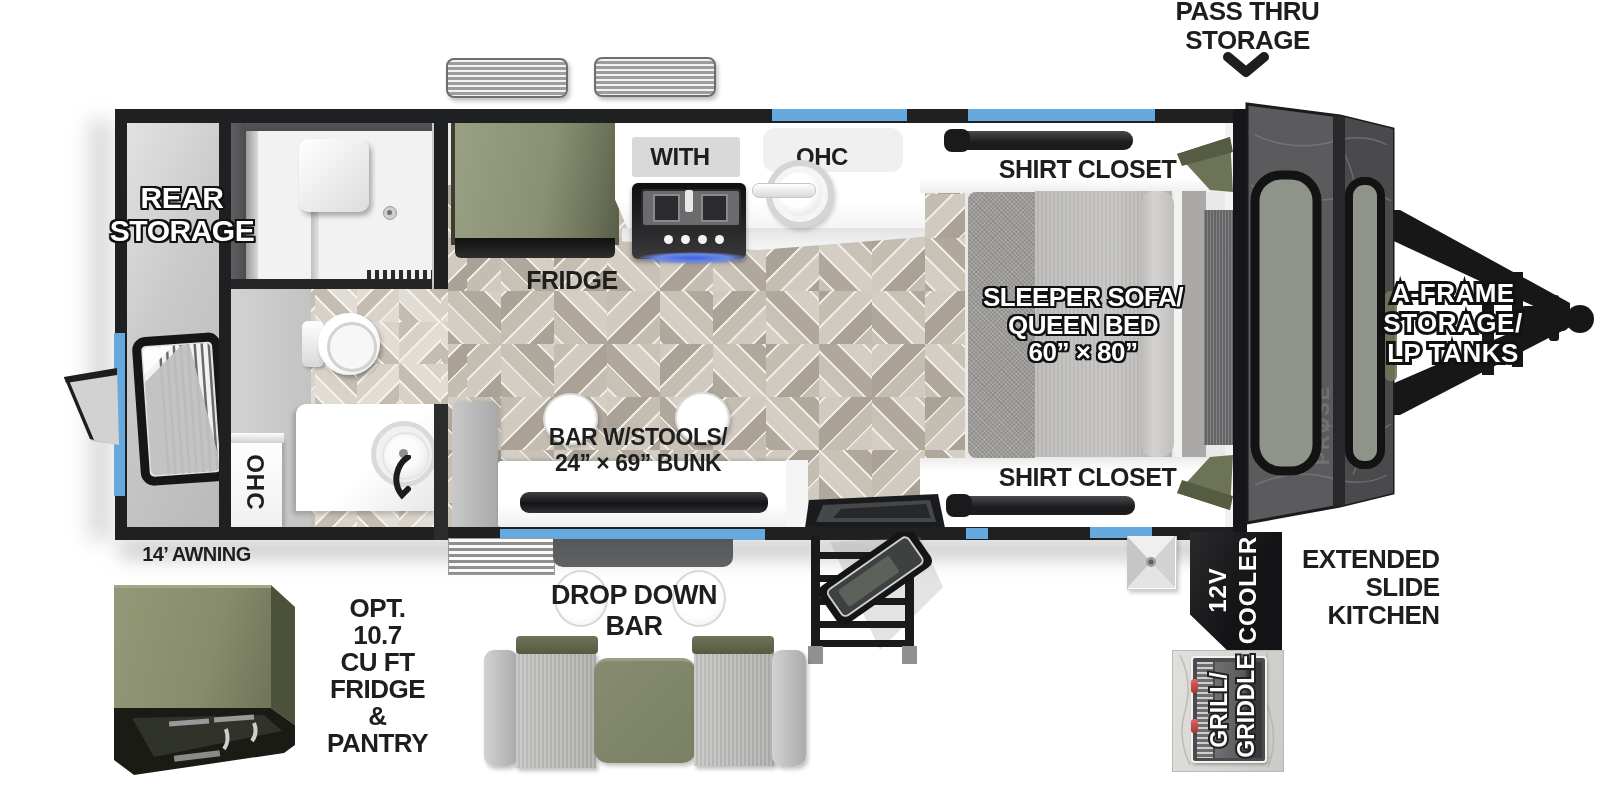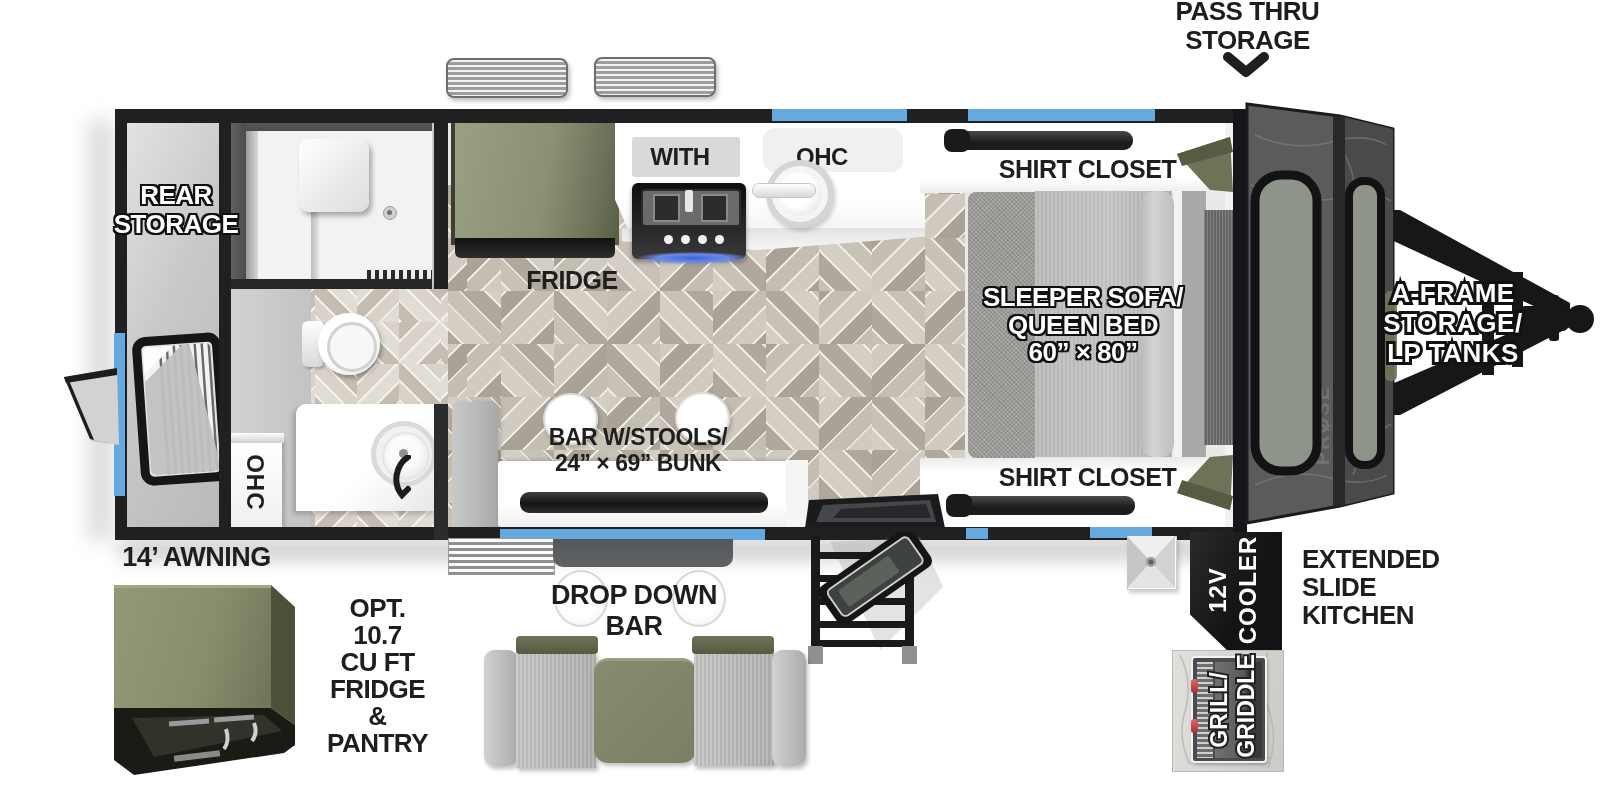--- a/index.html
+++ b/index.html
@@ -327,21 +327,21 @@
 <div class="abs" style="left:1197px;top:662px;width:16px;height:96px;background:repeating-linear-gradient(180deg,#cfcfcf 0 2px,#6e6e70 2px 5px)"></div>
 <div class="abs" style="left:1215px;top:662px;width:30px;height:96px;background:linear-gradient(90deg,#717173,#59595b)"></div>
 <div class="abs" style="left:1247px;top:662px;width:15px;height:96px;background:#39393b"></div>
 <div class="abs" style="left:1191px;top:679px;width:7px;height:14px;border-radius:3px;background:linear-gradient(180deg,#d66,#a33)"></div>
 <div class="abs" style="left:1191px;top:719px;width:7px;height:14px;border-radius:3px;background:linear-gradient(180deg,#d66,#a33)"></div>
 <svg class="abs" style="left:1191px;top:651px" width="80" height="118" viewBox="0 0 80 118">
 <text x="27" y="68" transform="rotate(-90 27 59)" text-anchor="middle" font-family="Liberation Sans, sans-serif" font-size="23" font-weight="bold" fill="#fff" stroke="#222" stroke-width="4" paint-order="stroke">GRILL/</text>
 <text x="54" y="64" transform="rotate(-90 54 55)" text-anchor="middle" font-family="Liberation Sans, sans-serif" font-size="23" font-weight="bold" fill="#fff" stroke="#222" stroke-width="4" paint-order="stroke">GRIDDLE</text>
 </svg>
 
-<div class="lbl" style="left:1302px;top:545px;font-size:26px;line-height:1.08;text-align:left">EXTENDED<br>SLIDE<br>KITCHEN</div>
+<div class="lbl" style="left:1302px;top:545px;font-size:26px;line-height:1.08;text-align:right">EXTENDED<br>SLIDE<br>KITCHEN</div>
 
 <div class="abs" style="left:484px;top:650px;width:34px;height:116px;border-radius:10px;background:linear-gradient(90deg,#d2d2d2,#ababab);box-shadow:2px 3px 4px rgba(0,0,0,.25)"></div>
 <div class="abs" style="left:516px;top:652px;width:80px;height:116px;background:repeating-linear-gradient(90deg,rgba(255,255,255,.10) 0 2px,rgba(0,0,0,.05) 2px 4px),linear-gradient(90deg,#c6c6c4,#b0b0ae);box-shadow:2px 3px 4px rgba(0,0,0,.25)"></div>
 <div class="abs" style="left:516px;top:636px;width:82px;height:18px;border-radius:4px;background:linear-gradient(180deg,#6e7458,#555b42)"></div>
 
 <div class="abs" style="left:594px;top:658px;width:102px;height:102px;border-radius:14px;background:linear-gradient(135deg,#878c71,#798063);border-top:3px solid #99a081;box-shadow:2px 3px 4px rgba(0,0,0,.25)"></div>
 
 <div class="abs" style="left:694px;top:650px;width:80px;height:116px;background:repeating-linear-gradient(90deg,rgba(255,255,255,.10) 0 2px,rgba(0,0,0,.05) 2px 4px),linear-gradient(90deg,#c6c6c4,#b0b0ae);box-shadow:2px 3px 4px rgba(0,0,0,.25)"></div>
 <div class="abs" style="left:692px;top:636px;width:82px;height:18px;border-radius:4px;background:linear-gradient(180deg,#6e7458,#555b42)"></div>
 <div class="abs" style="left:772px;top:650px;width:34px;height:116px;border-radius:10px;background:linear-gradient(90deg,#d2d2d2,#ababab);box-shadow:2px 3px 4px rgba(0,0,0,.25)"></div>
@@ -354,22 +354,22 @@
 <polygon points="18,133 150,130 168,146 40,172" fill="#30332a"></polygon>
 <rect x="55" y="135" width="40" height="5" fill="#9a9a9a" transform="rotate(-4 75 137)"></rect>
 <rect x="100" y="131" width="40" height="5" fill="#9a9a9a" transform="rotate(-4 120 133)"></rect>
 <rect x="60" y="168" width="46" height="6" fill="#8a8a8a" transform="rotate(-7 83 171)"></rect>
 <path d="M112 144 q4 12 -2 20" stroke="#cfcfcf" stroke-width="4" fill="none"></path>
 <path d="M140 138 q4 10 -2 18" stroke="#cfcfcf" stroke-width="4" fill="none"></path>
 </svg>
 
 <div class="lbl" style="left:300px;top:595px;width:155px;font-size:26px;line-height:1.04">OPT.<br>10.7<br>CU FT<br>FRIDGE<br>&amp;<br>PANTRY</div>
 
-<div class="lbl" style="left:119px;top:543px;width:155px;font-size:27px">14’ AWNING</div>
+<div class="lbl" style="left:119px;top:543px;width:155px;font-size:20px">14’ AWNING</div>
 
 <div class="lbl" style="left:1130px;top:-3px;width:235px;font-size:26px;line-height:1.1">PASS THRU<br>STORAGE</div>
 
 <svg class="abs" style="left:1223px;top:51px" width="46" height="31" viewBox="0 0 46 31">
       <polyline points="5,6 23,21 41,6" fill="none" stroke="#1e1e1c" stroke-width="10" stroke-linecap="round" stroke-linejoin="round"></polyline>
     </svg>
 
-<div class="lbl wlbl" style="left:86px;top:181px;width:180px;font-size:26px;line-height:1.1">REAR<br>STORAGE</div>
+<div class="lbl wlbl" style="left:92px;top:181px;width:180px;font-size:30px;line-height:1.1">REAR<br>STORAGE</div>
 </div>
 
 </body></html>

